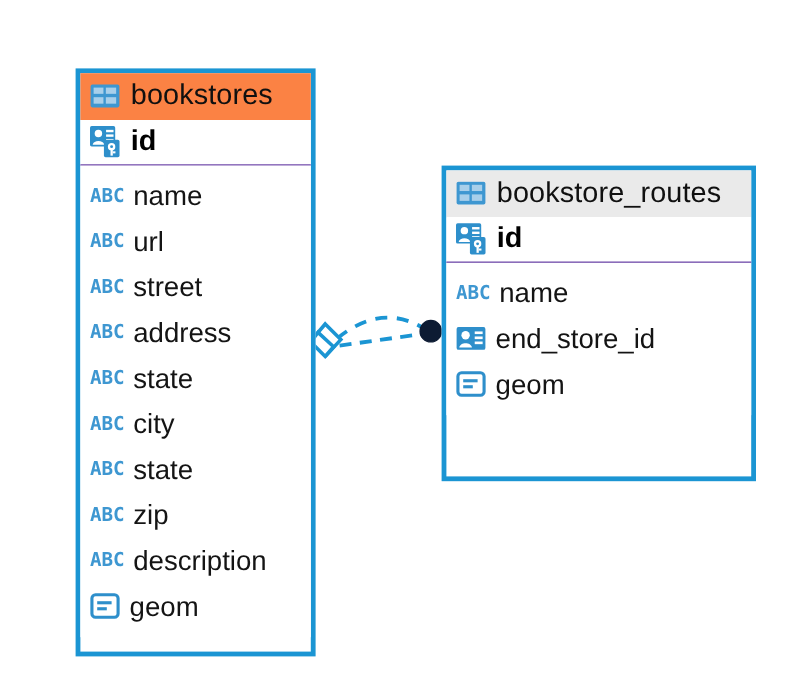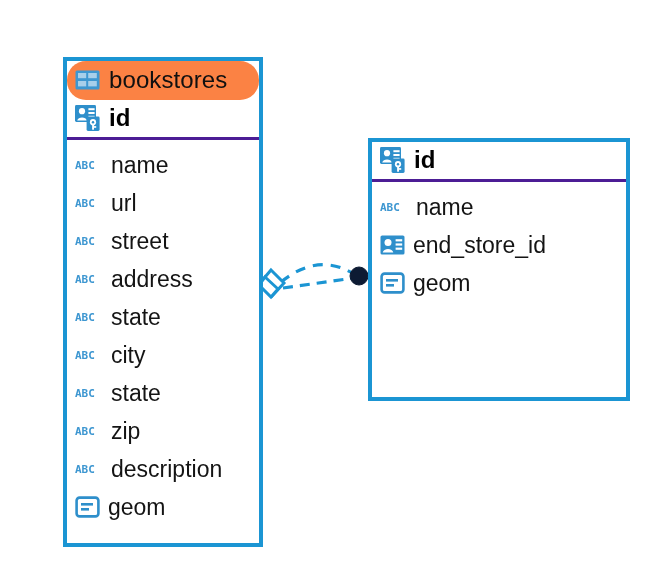--- a/index.html
+++ b/index.html
@@ -44,36 +44,35 @@
   .entity-header {
     box-sizing: border-box;
     display: flex;
     align-items: center;
     gap: 9px;
     padding: 5px 8px 6px 8px;
     font-size: 24px;
     color: #101010;
     letter-spacing: 0.1px;
     white-space: nowrap;
-    border-radius: 19px;
   }
   .entity-header.selected {
     background: #FB8244;
   }
   .entity-header.unselected {
     background: #EAEAEA;
   }
 
   .entity-pk-row {
     box-sizing: border-box;
     display: flex;
     align-items: center;
     gap: 7px;
     padding: 4px 8px 5px 8px;
-    border-bottom: 3px solid #4c1d95;
+    border-bottom: 1px solid #4c1d95;
     background: #ffffff;
     font-size: 24px;
     font-weight: bold;
     color: #000000;
     white-space: nowrap;
   }
 
   .entity-body {
     box-sizing: border-box;
     background: #ffffff;
@@ -98,21 +97,21 @@
     display: block;
   }
   .icon-table  { width: 25px; height: 20px; }
   .icon-key    { width: 27px; height: 28px; }
   .icon-fk     { width: 25px; height: 22px; }
   .icon-geom   { width: 25px; height: 22px; }
 
   .abc-text {
     flex: 0 0 auto;
     font-family: "DejaVu Sans Mono", monospace;
-    font-size: 11px;
+    font-size: 16px;
     font-weight: bold;
     color: #3E97D1;
     letter-spacing: 0px;
     line-height: 1;
     width: 28px;
   }
 </style>
 </head>
 <body>
 
@@ -216,20 +215,30 @@
           <rect x="6" y="12" width="8" height="2.6" fill="#2E8FCB"></rect>
         </svg>
         <span>geom</span>
       </div>
 
     </div>
   </div>
 
   <div class="entity" style="left:368px; top:138px; width:262px; height:263px;">
 
+    <div class="entity-header unselected">
+      <svg class="icon icon-table" viewBox="0 0 25 20">
+        <rect x="0.5" y="0.5" width="24" height="19" rx="1.5" fill="#3E97D1"></rect>
+        <rect x="3" y="3" width="8.2" height="5.2" fill="#A8CFEA"></rect>
+        <rect x="13.2" y="3" width="8.6" height="5.2" fill="#A8CFEA"></rect>
+        <rect x="3" y="11" width="8.2" height="5.4" fill="#A8CFEA"></rect>
+        <rect x="13.2" y="11" width="8.6" height="5.4" fill="#A8CFEA"></rect>
+      </svg>
+      <span>bookstore_routes</span>
+    </div>
 
     <div class="entity-pk-row">
       <svg class="icon icon-key" viewBox="0 0 27 28">
         <rect x="0" y="1" width="21" height="17" rx="1.4" fill="#2E8FCB"></rect>
         <circle cx="7" cy="7.2" r="3.1" fill="#FFFFFF"></circle>
         <path d="M 2.2 16.6 C 2.9 12.6 11.2 12.6 11.9 16.6 Z" fill="#FFFFFF"></path>
         <rect x="13.4" y="4.2" width="6.2" height="2" fill="#FFFFFF"></rect>
         <rect x="13.4" y="8" width="6.2" height="2" fill="#FFFFFF"></rect>
         <rect x="13.4" y="11.8" width="6.2" height="2" fill="#FFFFFF"></rect>
         <rect x="11.6" y="12.5" width="13" height="14.5" rx="1.4" fill="#2E8FCB"></rect>

